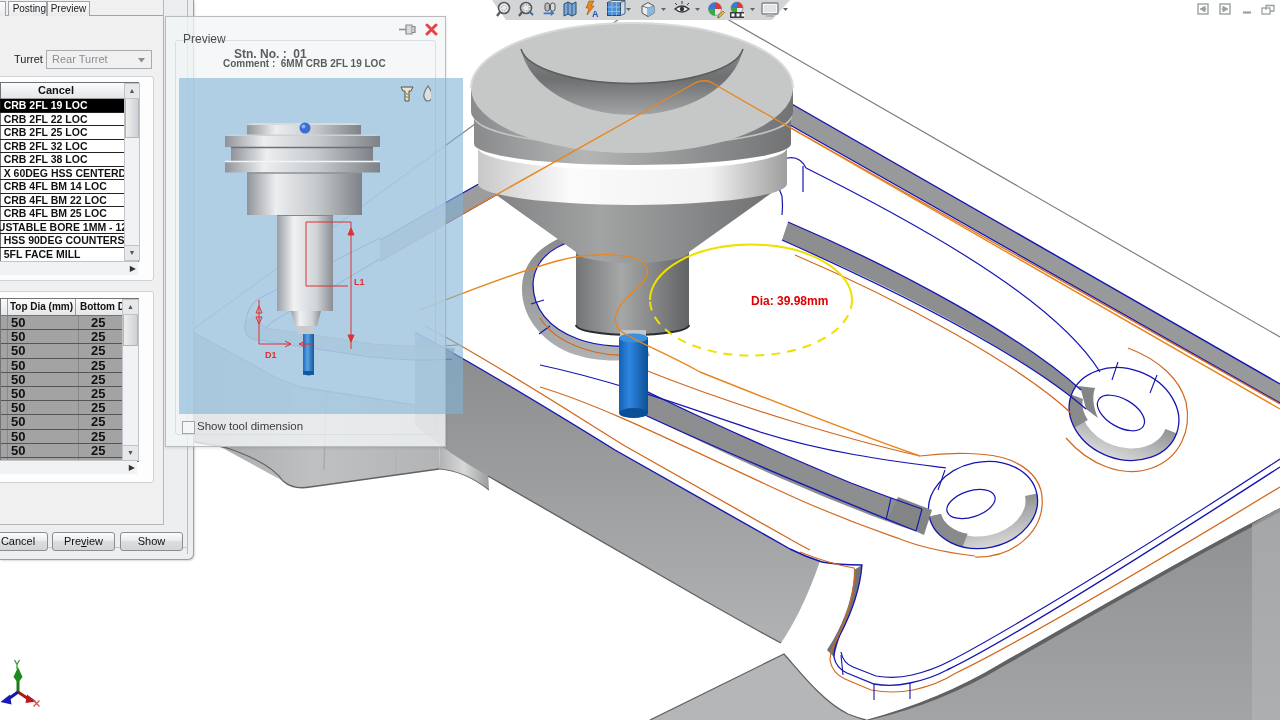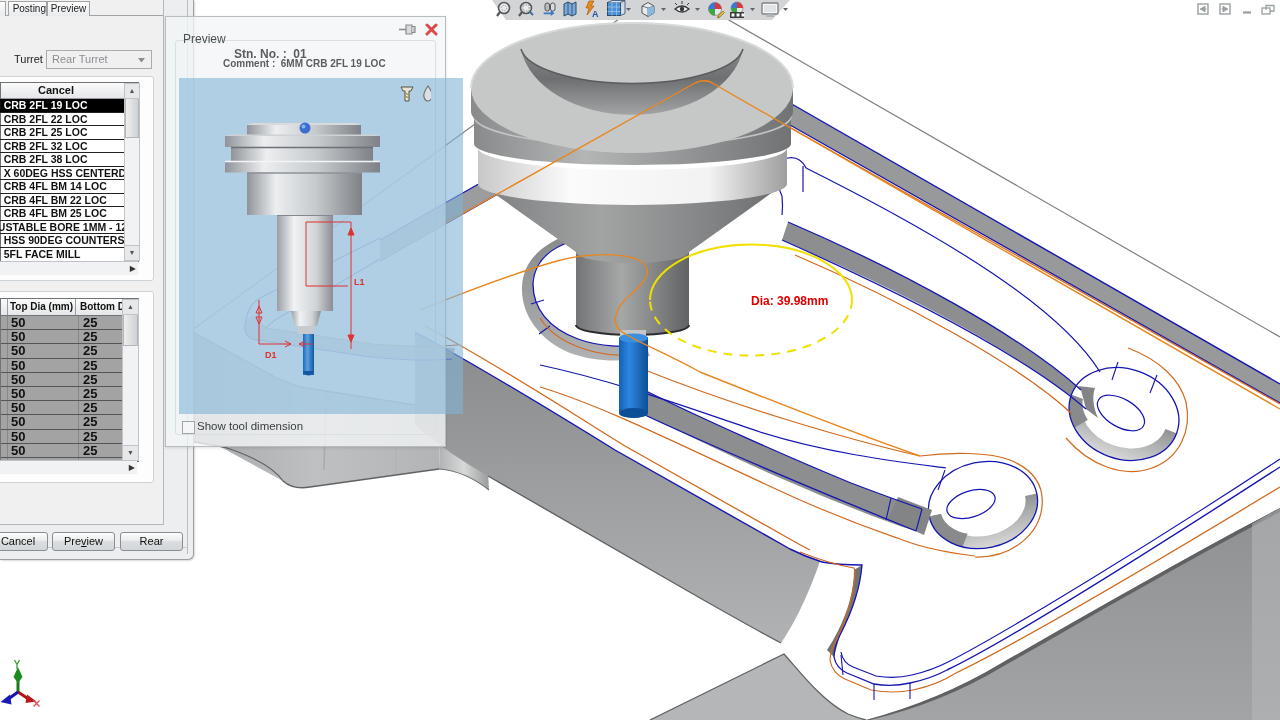--- a/index.html
+++ b/index.html
@@ -6,21 +6,21 @@
 font-family:"Liberation Sans",sans-serif;}
 #stage{position:relative;width:1280px;height:720px;background:#fff;}
 #scene{position:absolute;left:0;top:0;}
 .abs{position:absolute;}
 .lr{height:12.5px;border-bottom:1px solid #222;font-size:10.5px;font-weight:bold;color:#111;
  white-space:nowrap;overflow:hidden;line-height:12px;margin-left:-9px;padding-left:0;}
 .lr.ls{background:#000;color:#fff;}
 .gr{display:flex;height:13.2px;border-bottom:1px solid #555;font-size:13px;font-weight:bold;color:#111;justify-content:space-between;}
 .gr i{width:6px;border-right:1px solid #888;}
 .gr b{width:67px;border-right:1px solid #888;padding-left:3px;line-height:13px;}
-.gr u{flex:1;text-decoration:none;padding-left:4px;line-height:13px;}
+.gr u{flex:1;text-decoration:none;padding-left:4px;line-height:13px;margin-left:8px;}
 .btn{position:absolute;height:17px;background:linear-gradient(#fdfdfd,#eaebec 45%,#dcdee0 46%,#d2d6d8);
  border:1px solid #8a8e92;border-radius:3px;font-size:11px;color:#111;text-align:center;line-height:16px;}
 </style>
 </head>
 <body>
 <div id="stage">
 <svg id="scene" width="1280" height="720" viewBox="0 0 1280 720">
 <defs>
 <linearGradient id="gFaceL" x1="0" y1="0" x2="1" y2="0">
  <stop offset="0" stop-color="#a6a8aa"></stop>
@@ -527,15 +527,15 @@
    <div style="height:30px;background:linear-gradient(90deg,#eee,#cdd2d6);border:1px solid #b0b6ba;border-top:none;"></div>
    <div class="abs" style="bottom:0;width:100%;height:14px;background:#e6e8ea;border-top:1px solid #c0c4c8;text-align:center;font-size:7px;color:#555;line-height:13px;">▼</div>
  </div>
 
  <div class="abs" style="left:0;top:460px;width:137px;height:13px;background:#f0f2f4;border-top:1px solid #c0c4c8;">
    <div class="abs" style="right:2px;top:2px;font-size:8px;color:#333;">▶</div>
  </div>
 
  <div class="btn" style="left:-12px;top:532px;width:58px;">Cancel</div>
  <div class="btn" style="left:52px;top:532px;width:61px;">Pre<span style="text-decoration:underline">v</span>iew</div>
- <div class="btn" style="left:120px;top:532px;width:61px;">Rear</div>
+ <div class="btn" style="left:120px;top:532px;width:61px;">Show</div>
 </div>
 </div>
 
 </body></html>

